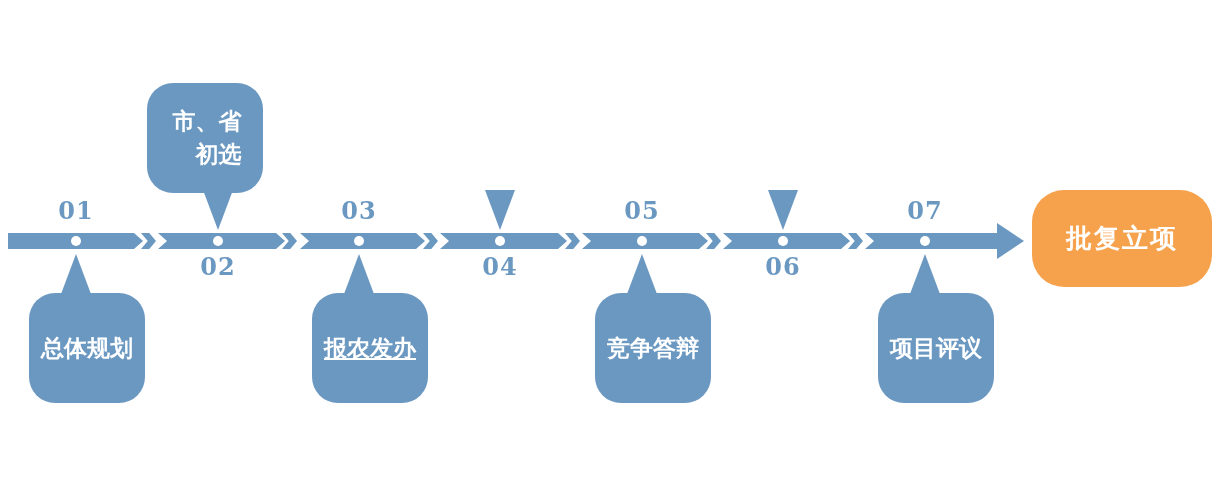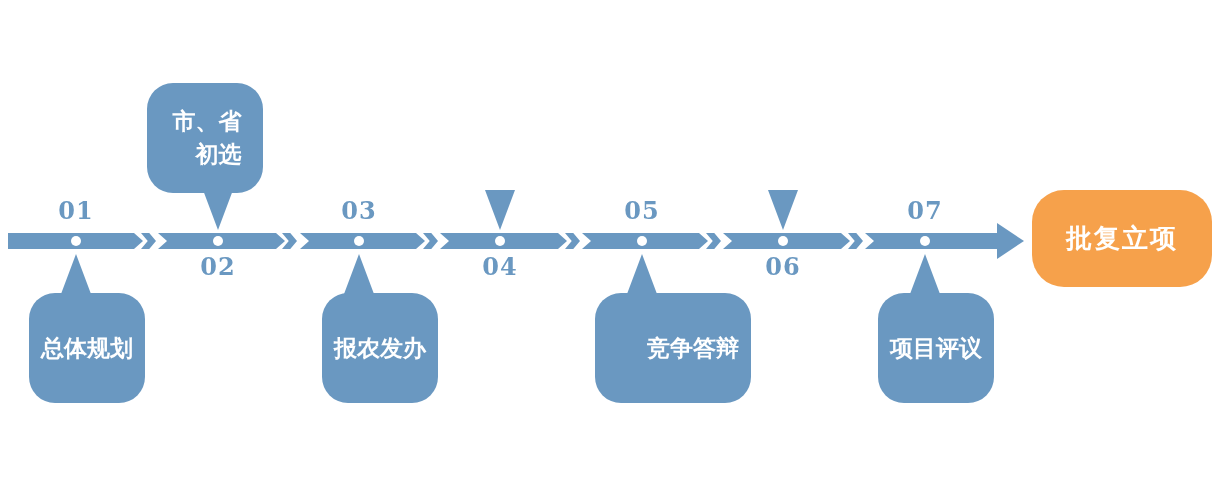--- a/index.html
+++ b/index.html
@@ -101,26 +101,26 @@
   <div class="tail up" style="left:910px;"></div>
 
   <div class="bubble below" style="left:29px;">
     <span>总体规划</span>
   </div>
 
   <div class="bubble above" style="left:147px;">
     <span class="two-line"><span>市、省</span><br><span>初选</span></span>
   </div>
 
-  <div class="bubble below" style="left:322px;">
+  <div class="bubble below" style="left:312px;text-decoration:underline;">
     <span>报农发办</span>
   </div>
 
 
-  <div class="bubble below" style="left:595px;padding-left:40px;">
+  <div class="bubble below" style="left:595px;">
     <span>竞争答辩</span>
   </div>
 
 
   <div class="bubble below" style="left:878px;">
     <span>项目评议</span>
   </div>
 
   <div class="endbox">
     <span>批复立项</span>

